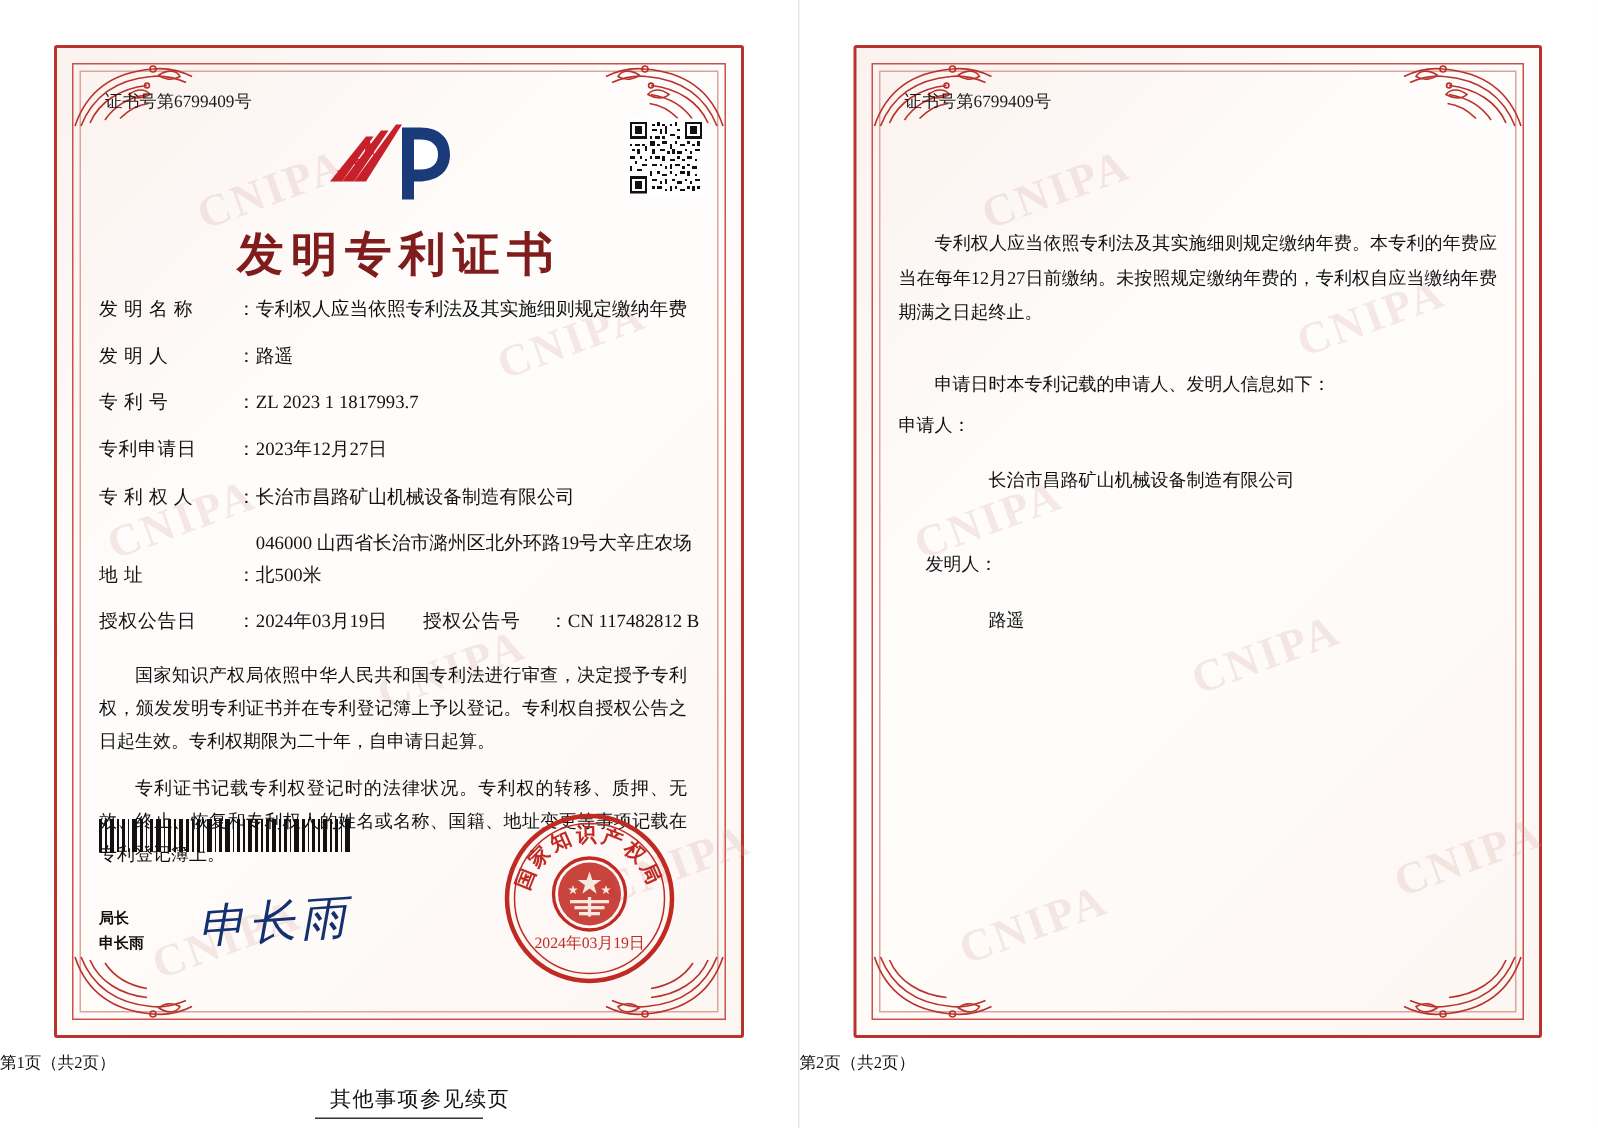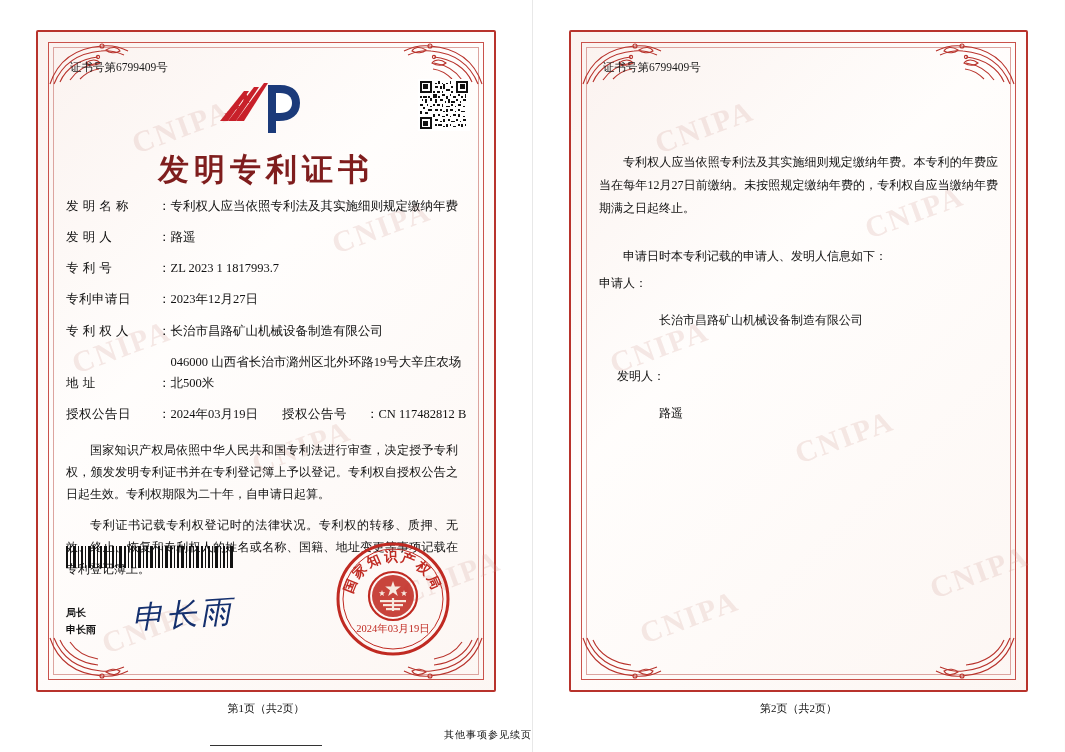--- a/index.html
+++ b/index.html
@@ -198,31 +198,30 @@
     text-align: center;
     font-size: 10.5px;
     color: #c02a22;
     font-family: "Liberation Serif", "DejaVu Serif", serif;
   }
 
   .page-num {
     position: absolute;
     left: 0; right: 0;
     bottom: 36px;
-    text-align: center;
     font-size: 11px;
     font-family: "Liberation Serif", "DejaVu Serif", serif;
     color: #111;
   }
   .footer-note {
     position: absolute;
     left: 0; right: 0;
     bottom: 10px;
-    text-align: right;
-    font-size: 10px;
+    text-align: center;
+    font-size: 14px;
     font-family: "Liberation Serif", "DejaVu Serif", serif;
     color: #111;
     letter-spacing: 1px;
     padding-left: 28px;
   }
   .footer-underline {
     position: absolute;
     bottom: 6px;
     left: 50%;
     transform: translateX(-50%);

